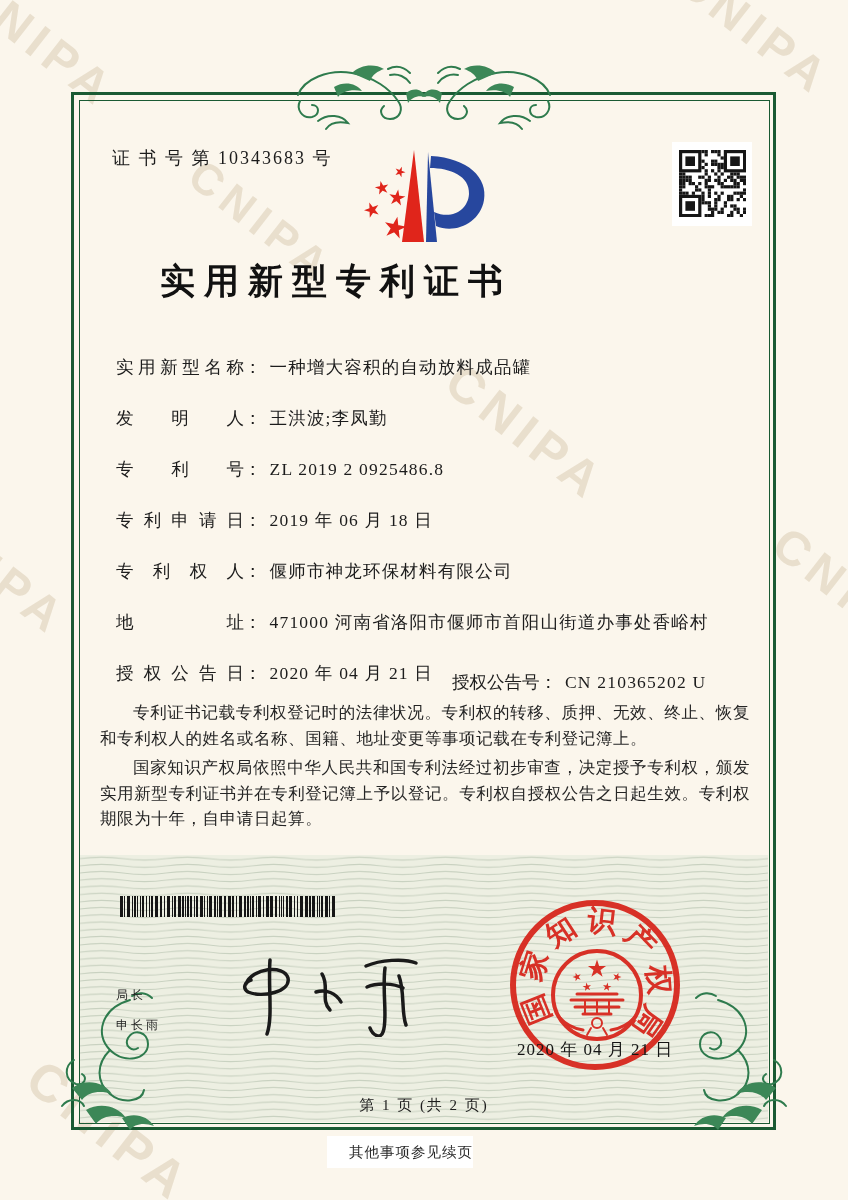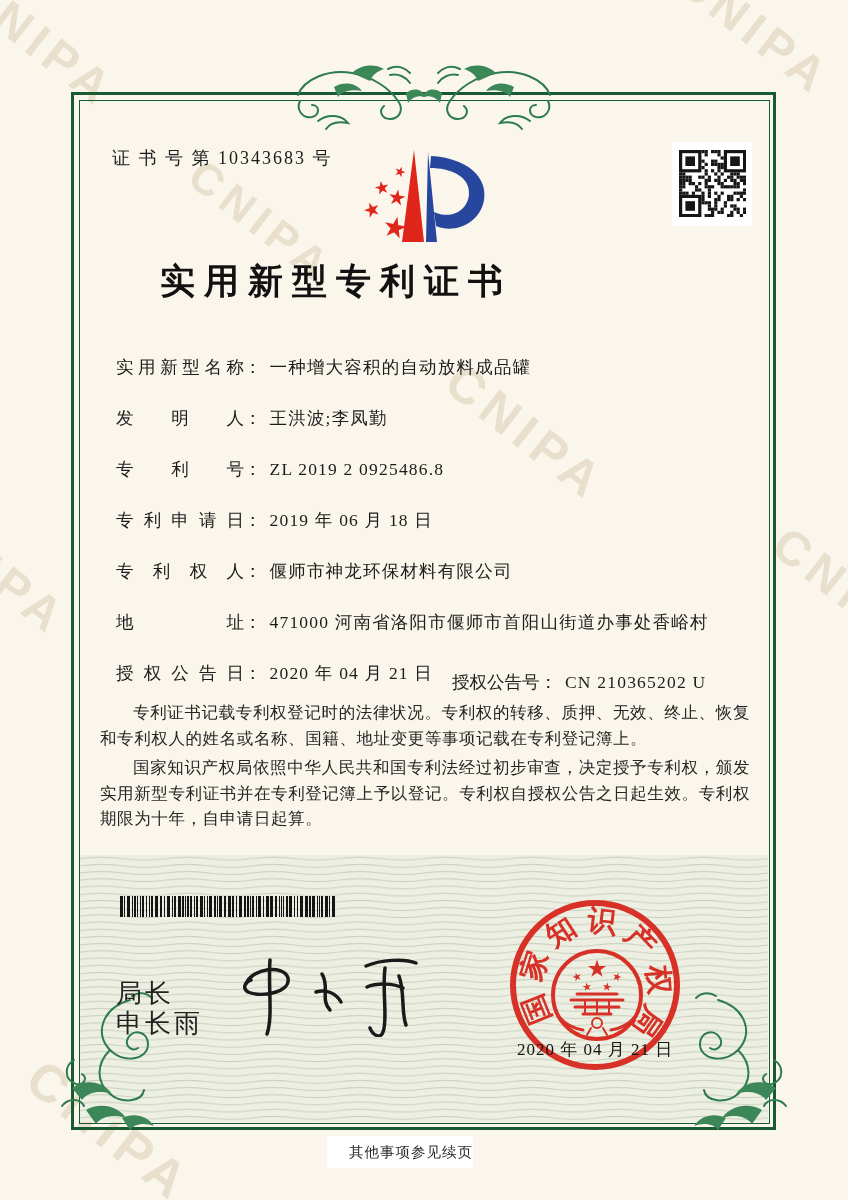--- a/index.html
+++ b/index.html
@@ -39,22 +39,22 @@
   .flabel{display:inline-block;width:128px;text-align:justify;text-align-last:justify;vertical-align:top;}
   .colon{display:inline-block;margin-right:8px;}
   .fvalue{letter-spacing:1.2px;}
   .grant2{position:absolute;left:336px;top:0;white-space:nowrap;margin-top:9px;}
   
   .paras{position:absolute;left:100px;top:700px;width:650px;z-index:5;
     font-size:16.5px;line-height:25.5px;letter-spacing:0.6px;color:#252525;}
   .paras p{margin:0 0 4px 0;text-indent:2em;text-align:justify;}
   
   .barcode{position:absolute;left:120px;top:896px;z-index:5;}
-  .signer{position:absolute;left:116px;top:980px;z-index:5;font-family:Liberation Mono, monospace;
-    font-size:26px;color:#222;line-height:30px;letter-spacing:3px;}
+  .signer{position:absolute;left:116px;top:980px;z-index:5;font-family:Liberation Sans, sans-serif;
+    font-size:12px;color:#222;line-height:30px;letter-spacing:3px;}
   .signature{position:absolute;left:218px;top:932px;z-index:6;}
   .seal{position:absolute;left:507px;top:897px;width:176px;height:176px;z-index:6;opacity:.95;}
   .seal .char{position:absolute;font-weight:700;color:#d7271d;font-size:29px;font-family:var(--serif);}
   .sealdate{position:absolute;left:505px;top:1038px;width:180px;text-align:center;z-index:7;
     font-size:17px;letter-spacing:1px;color:#141414;}
   .pageinfo{position:absolute;left:299px;top:1096px;width:250px;text-align:center;z-index:5;font-size:15px;letter-spacing:2px;}
   .footnote{position:absolute;left:327px;top:1136px;width:146px;height:32px;background:#ffffff;z-index:5;
     text-align:right;line-height:32px;font-size:14.5px;letter-spacing:1px;color:#2a2a2a;}
 </style>
 </head>
@@ -445,15 +445,16 @@
         <span class="char" style="left: 27.9158px; top: 69.0555px; transform: translate(-50%, -50%) rotate(-72.5deg);">家</span>
         <span class="char" style="left: 53.6877px; top: 35.1638px; transform: translate(-50%, -50%) rotate(-33deg);">知</span>
         <span class="char" style="left: 95.1318px; top: 25.405px; transform: translate(-50%, -50%) rotate(6.5deg);">识</span>
         <span class="char" style="left: 133.318px; top: 44.2365px; transform: translate(-50%, -50%) rotate(46deg);">产</span>
         <span class="char" style="left: 150.806px; top: 83.0571px; transform: translate(-50%, -50%) rotate(85.5deg);">权</span>
         <span class="char" style="left: 139.607px; top: 124.135px; transform: translate(-50%, -50%) rotate(125deg);">局</span>
       </div>
   </div>
   <div class="sealdate">2020 年 04 月 21 日</div>
 
+  <div class="pageinfo">第 1 页 (共 2 页)</div>
   <div class="footnote">其他事项参见续页</div>
 
 </div>
 
 </body></html>

